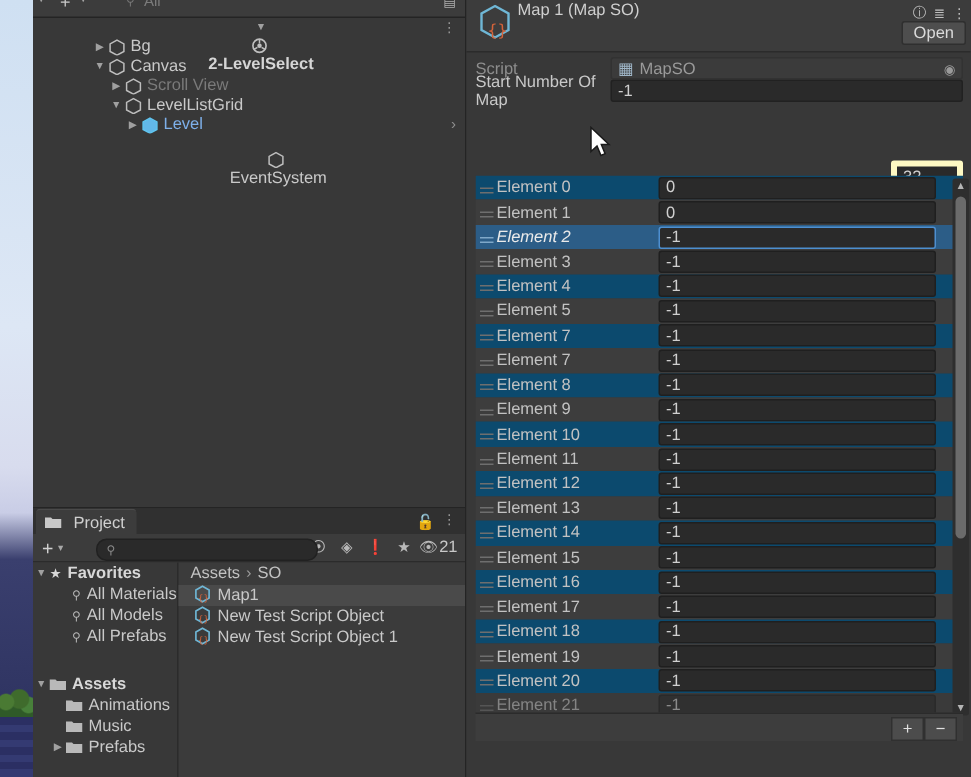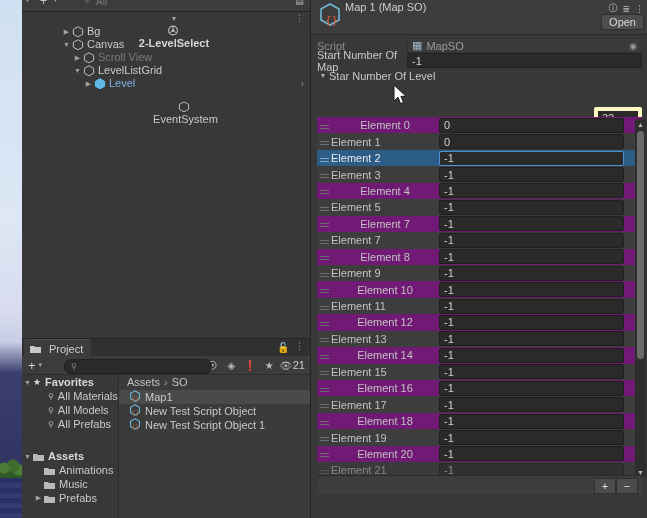--- a/index.html
+++ b/index.html
@@ -92,27 +92,27 @@
      display:flex;align-items:center;padding-left:4px;color:#d0d0d0;font-size:11px;}
 
   #arr-header{height:15px;display:flex;align-items:center;}
   #arr-size{position:absolute;right:6px;top:72px;width:36px;height:13px;background:#2a2a2a;
      border:4px solid #fef9c3;border-radius:2px;display:flex;align-items:center;
      padding-left:4px;color:#d0d0d0;font-size:11px;margin-left:20px;}
 
   #list-box{position:absolute;left:6px;top:82px;width:325px;height:364px;overflow:hidden;}
   .el-row{height:16.45px;display:flex;align-items:center;position:relative;}
   .el-row.odd{background:#3d3d3d;}
-  .el-row.even{background:#701a75;text-align:center;}
+  .el-row.even{background:#0c4a6e;}
   .el-row.sel{background:#2c5d87;}
   .drag{width:14px;flex:0 0 14px;display:flex;align-items:center;justify-content:center;}
   .drag i{display:block;width:9px;height:1px;background:#6e6e6e;box-shadow:0 3px 0 #6e6e6e;}
   .el-row.sel .drag i{background:#7fa8c9;box-shadow:0 3px 0 #7fa8c9;}
   .el-name{width:108px;flex:0 0 108px;color:#c2c2c2;font-size:11px;}
-  .el-row.sel .el-name{color:#eaeaea;}
+  .el-row.sel .el-name{color:#eaeaea;font-style:italic;}
   .el-field{flex:1 1 auto;margin-right:18px;height:13px;background:#2a2a2a;
      border:1px solid #1f1f1f;border-radius:2px;display:flex;align-items:center;
      padding-left:4px;color:#d0d0d0;font-size:11px;}
   .el-row.sel .el-field{border:1px solid #4d8fd0;background:#2a2a2a;}
   .el-row.clipped{opacity:.55;}
 
   #list-scroll{position:absolute;right:2px;top:84px;width:11px;height:358px;background:#2e2e2e;
      border-radius:2px;}
   #list-scroll .up,#list-scroll .dn{position:absolute;left:0;width:11px;height:10px;
      display:flex;align-items:center;justify-content:center;color:#b5b5b5;font-size:7px;}
@@ -363,24 +363,20 @@
           <span>MapSO</span>
           <span style="position:absolute;right:4px;color:#9a9a9a;font-size:9px;">◉</span>
         </div>
       </div>
 
       <div class="prop-row">
         <span class="prop-label">Start Number Of Map</span>
         <div class="field" style="flex:1 1 auto;margin-right:6px;">-1</div>
       </div>
 
-      <div id="arr-header">
-        <span style="width:12px;text-align:center;color:#b0b0b0;font-size:7px;padding-left:6px;">▼</span>
-        <span style="color:#c9c9c9;font-size:11px;">Star Number Of Level</span>
-      </div>
       <div id="arr-size">32</div>
 
       <div id="list-box">
           <div class="el-row even">
             <span class="drag">
               <i></i>
             </span>
             <span class="el-name">Element 0</span>
             <span class="el-field">0</span>
           </div>

